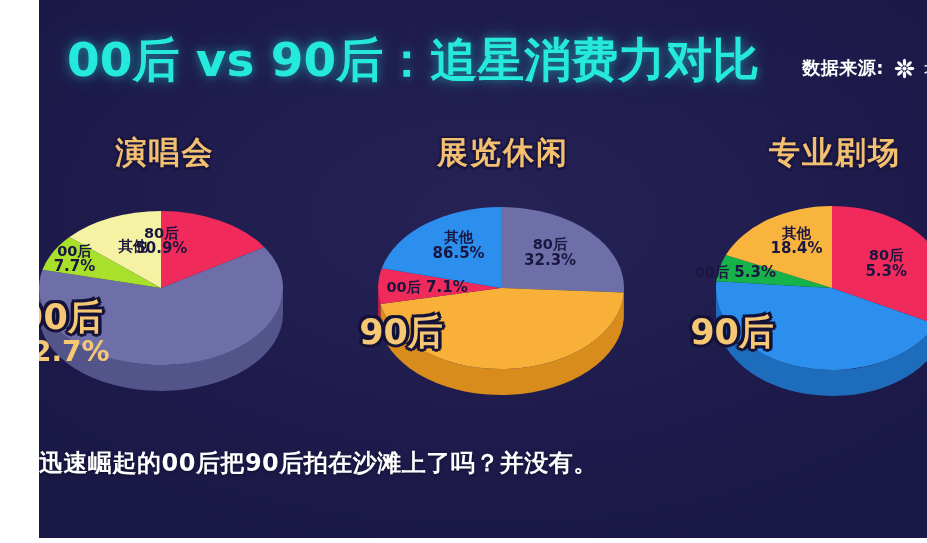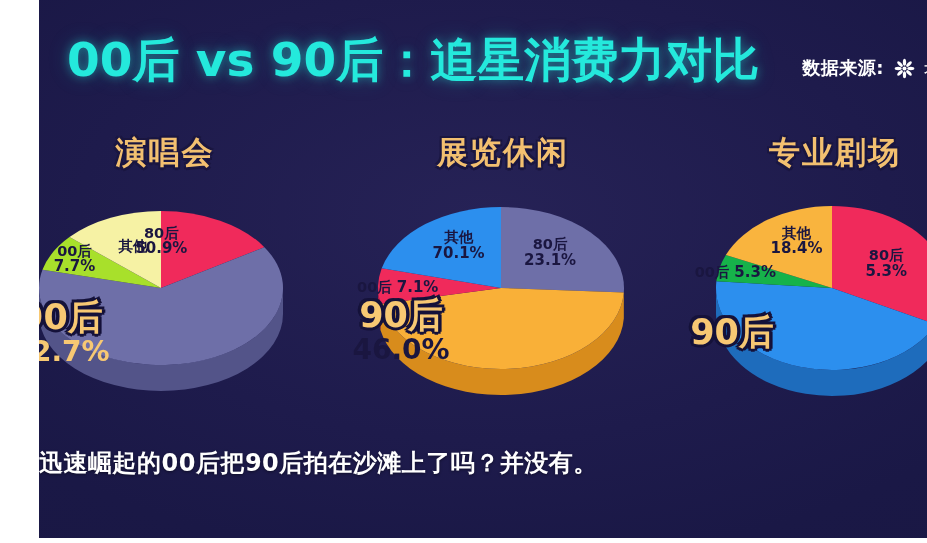--- a/index.html
+++ b/index.html
@@ -162,27 +162,26 @@
           <g>
             <path d="M 255 108 A 123 81 0 0 1 254.81453001836547 112.44652252901052 L 254.81453001836547 138.4465225290105 A 123 81 0 0 0 255 134 Z" fill="#535489"></path>
             <path d="M 254.81453001836547 112.44652252901052 A 123 81 0 0 1 11.43453636450198 124.03599433618375 L 11.43453636450198 150.03599433618376 A 123 81 0 0 0 254.81453001836547 138.4465225290105 Z" fill="#D88C1C"></path>
             <path d="M 11.43453636450198 124.03599433618375 A 123 81 0 0 1 9 108.00000000000001 L 9 134 A 123 81 0 0 0 11.43453636450198 150.03599433618376 Z" fill="#B81E46"></path>
           </g>
           <path d="M 132 108 L 132 27 A 123 81 0 0 1 254.81453001836547 112.44652252901052 Z" fill="#6E6FA8"></path>
           <path d="M 132 108 L 254.81453001836547 112.44652252901052 A 123 81 0 0 1 11.43453636450198 124.03599433618375 Z" fill="#F9B038"></path>
           <path d="M 132 108 L 11.43453636450198 124.03599433618375 A 123 81 0 0 1 12.714053806701017 88.24540570728506 Z" fill="#F02A5B"></path>
           <path d="M 132 108 L 12.714053806701017 88.24540570728506 A 123 81 0 0 1 131.99999999999997 27 Z" fill="#2C8FEE"></path>
         </svg>
-        <div class="slice-label small-label" style="color: rgb(26, 22, 64); left: 111.131px; top: 73.3752px; width: 140px; transform: translateY(-50%);"><span>80后</span><span class="pct">23.1%</span></div>
+        <div class="slice-label small-label" style="color: rgb(26, 22, 64); left: 111.131px; top: 73.3752px; width: 140px; transform: translateY(-50%);"><span>80后</span><span class="pct">32.3%</span></div>
         <div class="slice-label big-label" style="color: rgb(26, 22, 64); left: 32px; top: 152px; transform: translateY(-50%); width: 200px; margin-left: -100px;">
           <div class="big-name">90后</div>
-          <div class="big-pct" style="color: rgb(26, 22, 64);">46.0%</div>
         </div>
-        <div class="slice-label small-label inline" style="color: rgb(26, 22, 64); left: -41.2914px; top: 108.399px; width: 140px; transform: translateY(-50%);"><span>00后 </span><span class="pct">7.1%</span></div>
-        <div class="slice-label small-label" style="color: rgb(26, 22, 64); left: 19.6481px; top: 66.2276px; width: 140px; transform: translateY(-50%);"><span>其他</span><span class="pct">70.1%</span></div>
+        <div class="slice-label small-label inline" style="color: rgb(26, 22, 64); left: -41.2914px; top: 108.399px; width: 140px; transform: translateY(-50%); text-align: right;"><span>00后 </span><span class="pct">7.1%</span></div>
+        <div class="slice-label small-label" style="color: rgb(26, 22, 64); left: 19.6481px; top: 66.2276px; width: 140px; transform: translateY(-50%);"><span>其他</span><span class="pct">86.5%</span></div>
       </div>
   </div>
 
   <div class="chart-block" id="chart-2">
     <div class="chart-title">专业剧场</div>
     <div class="pie-wrap">
         <svg width="268" height="230" viewBox="0 0 268 230">
           <g>
             <path d="M 247 108 A 116 82 0 0 1 235.01036026708738 144.30617494518992 L 235.01036026708738 170.30617494518992 A 116 82 0 0 0 247 134 Z" fill="#B81E46"></path>
             <path d="M 235.01036026708738 144.30617494518992 A 116 82 0 0 1 15 108.00000000000001 L 15 134 A 116 82 0 0 0 235.01036026708738 170.30617494518992 Z" fill="#1E6CBC"></path>

